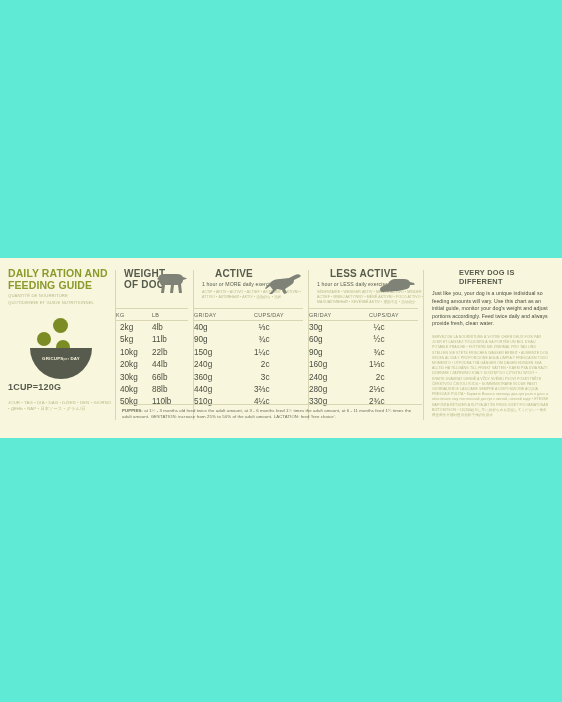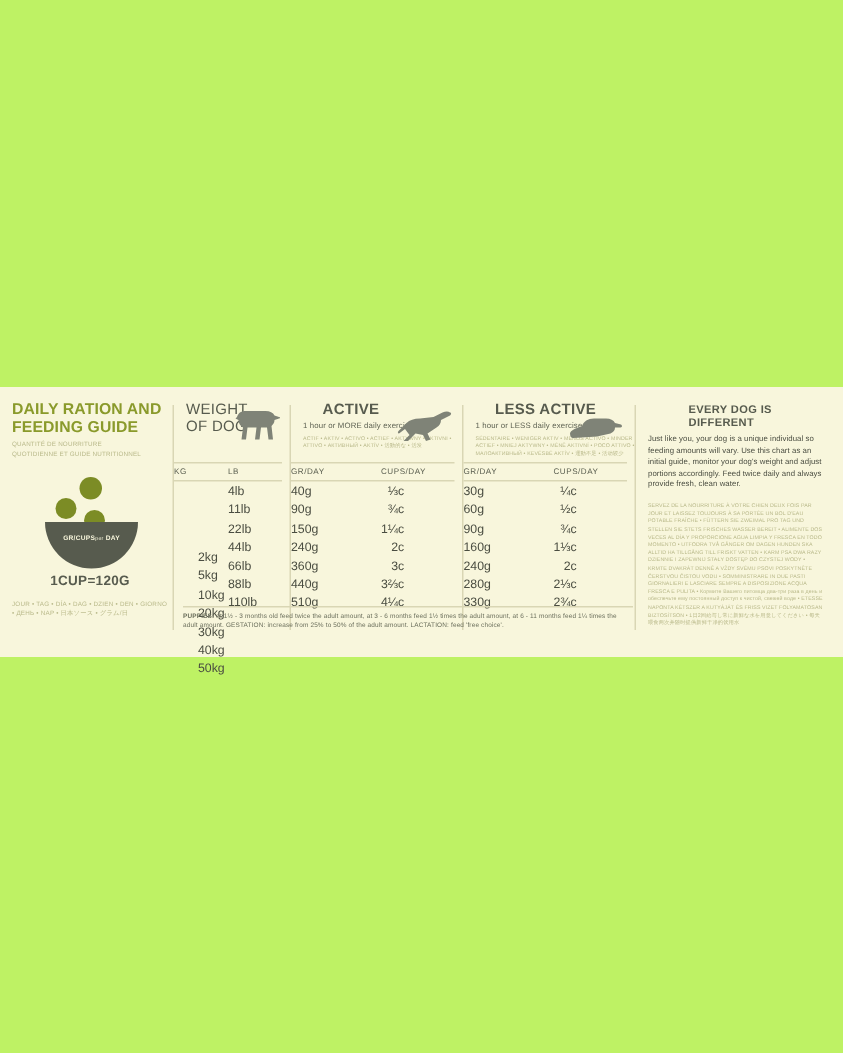--- a/index.html
+++ b/index.html
@@ -1,21 +1,21 @@
 <!DOCTYPE html>
 <html><head>
 <meta charset="utf-8">
 <style>
   html,body{margin:0;padding:0;}
   body{
     width:562px;height:702px;background:#ffffff;
     font-family:"Liberation Sans","DejaVu Sans",sans-serif;
     -webkit-font-smoothing:antialiased;
   }
-  .page{position:relative;width:562px;height:702px;overflow:hidden;background:#bef264;}
+  .page{position:relative;width:562px;height:702px;overflow:hidden;background:#5eead4;}
 
   
   .band{
     position:absolute;left:0;top:258px;width:562px;height:180px;
     background:#f8f6dc;
   }
   .band-inner{
     position:absolute;left:8px;top:10px;width:546px;height:160px;
     display:flex;align-items:flex-start;
   }
@@ -44,32 +44,32 @@
   .bowl{
     position:absolute;left:22px;top:32px;width:62px;height:31px;
     background:#575b4e;border-radius:0 0 34px 34px;
   }
   .bowl-label{
     position:absolute;left:0;top:8px;width:62px;text-align:center;
     color:#f8f6dc;font-size:4.4px;font-weight:bold;letter-spacing:.2px;
   }
   .bowl-label i{font-size:3.4px;font-style:normal;font-weight:normal;}
   .cup-eq{
-    margin-top:4px;width:104px;text-align:center;
+    margin-top:4px;width:104px;text-align:left;
     color:#575b4e;font-size:9px;font-weight:bold;letter-spacing:.2px;
   }
   .lang-days{
     margin-top:8px;width:104px;color:#b9b98a;font-size:4.2px;
     line-height:6.2px;letter-spacing:.15px;
   }
 
   
   .col-weight{width:78px;padding-left:8px;}
   .hdr-big{
-    color:#575b4e;font-weight:normal;font-size:10px;line-height:11px;
+    color:#575b4e;font-weight:bold;font-size:10px;line-height:11px;
     letter-spacing:.2px;
   }
   .dog-stand{position:absolute;right:6px;top:1px;}
   .hrule{
     position:absolute;left:0;right:6px;height:1px;background:#d9d6b4;
   }
   .subhdr{
     position:absolute;font-size:5.4px;color:#5d6152;letter-spacing:.35px;
   }
   .rows{position:absolute;top:54px;left:0;}
@@ -149,21 +149,21 @@
           <svg width="36" height="26" viewBox="0 0 36 26">
             <path fill="#7f8377" d="M6 9c1-3 3-4 6-4h13c3 0 5 1 6 3l3 1c1 0 1 1 0 1l-3 1c0 2-1 3-2 4l1 9h-3l-1-8h-4l-1 8h-3l1-8h-6l-1 8h-3l1-8c-2-1-3-3-3-5l-2-1z"></path>
           </svg>
         </span>
 
         <div class="hrule" style="top:40px;"></div>
         <div class="subhdr" style="left:0;top:44px;">KG</div>
         <div class="subhdr" style="left:36px;top:44px;">LB</div>
         <div class="hrule" style="top:52px;"></div>
 
-        <div class="rows" style="left:16px;margin-top:44px;">
+        <div class="rows" style="left:4px;">
           <div class="row">2kg</div>
           <div class="row">5kg</div>
           <div class="row">10kg</div>
           <div class="row">20kg</div>
           <div class="row">30kg</div>
           <div class="row">40kg</div>
           <div class="row">50kg</div>
         </div>
         <div class="rows" style="left:36px;">
           <div class="row">4lb</div>

